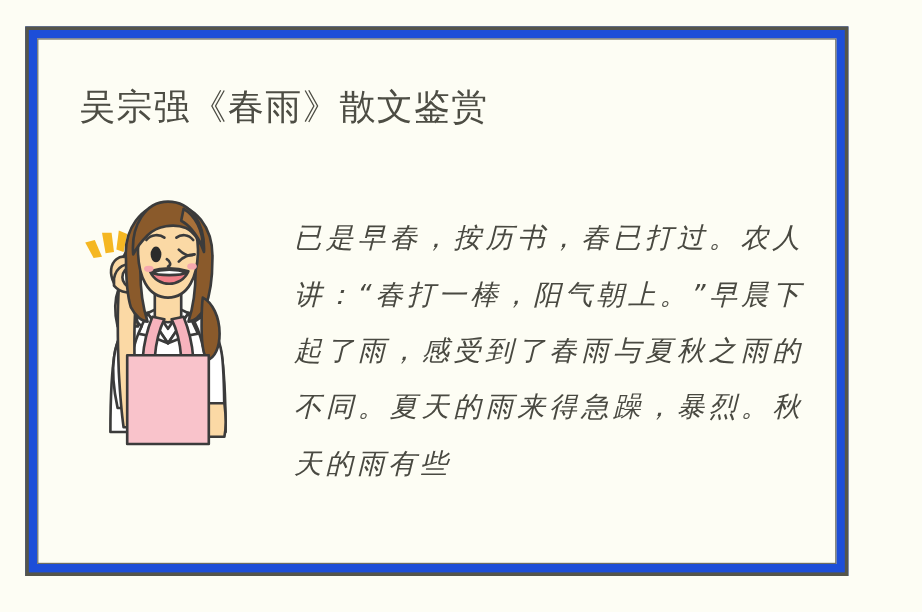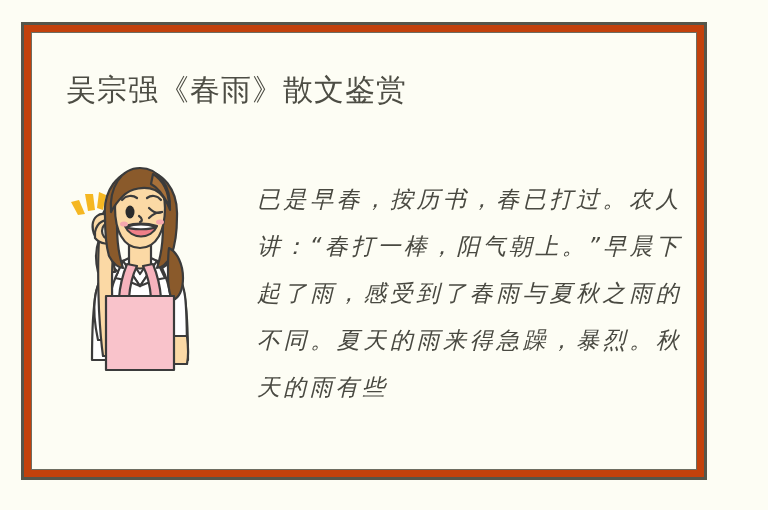--- a/index.html
+++ b/index.html
@@ -24,21 +24,21 @@
   }
 
   .frame-outer {
     position: absolute;
     left: 21px;
     top: 22px;
     width: 686px;
     height: 458px;
     border: 3px solid #55554a;
     box-sizing: border-box;
-    background: #c2410c;
+    background: #1d4ed8;
   }
 
   .frame-inner {
     position: absolute;
     left: 7px;
     top: 7px;
     right: 7px;
     bottom: 7px;
     border: 1px solid #6d6d61;
     box-sizing: border-box;
@@ -89,21 +89,20 @@
     width: 425px;
     color: #494941;
     font-size: 23px;
     line-height: 47px;
     letter-spacing: 3.2px;
     text-align: justify;
     text-justify: inter-character;
     font-family: "DejaVu Sans", "Liberation Sans", sans-serif;
     font-style: italic;
     font-weight: 300;
-    margin-left: 12px;
   }
   .article-body p {
     margin: 0;
   }
 </style>
 </head>
 <body>
 
 <div class="page">
 

